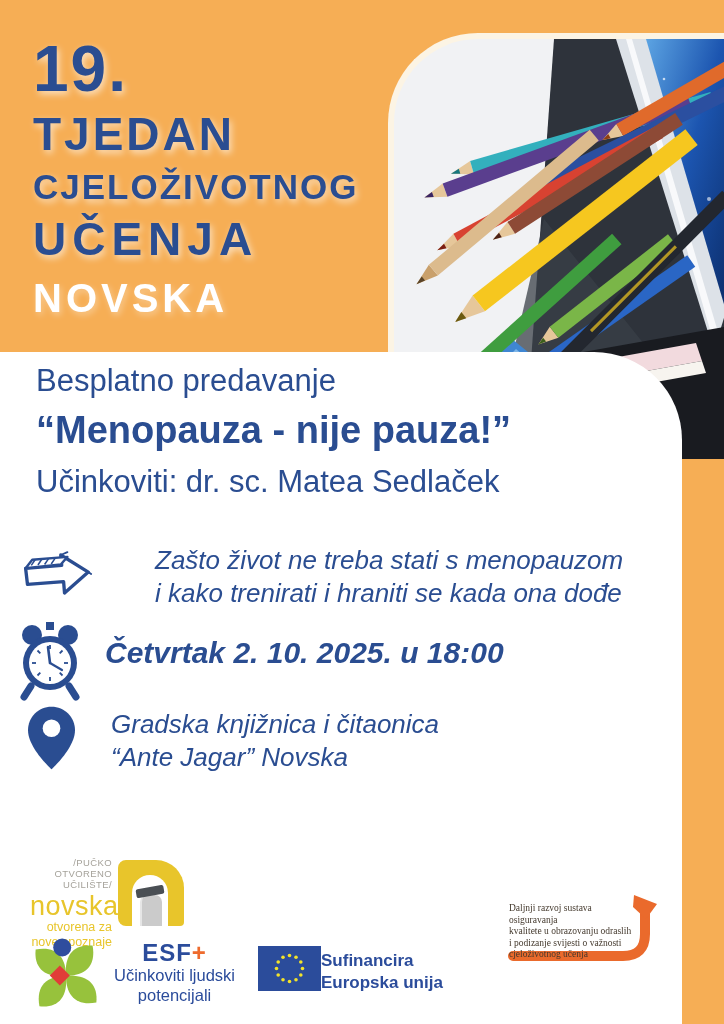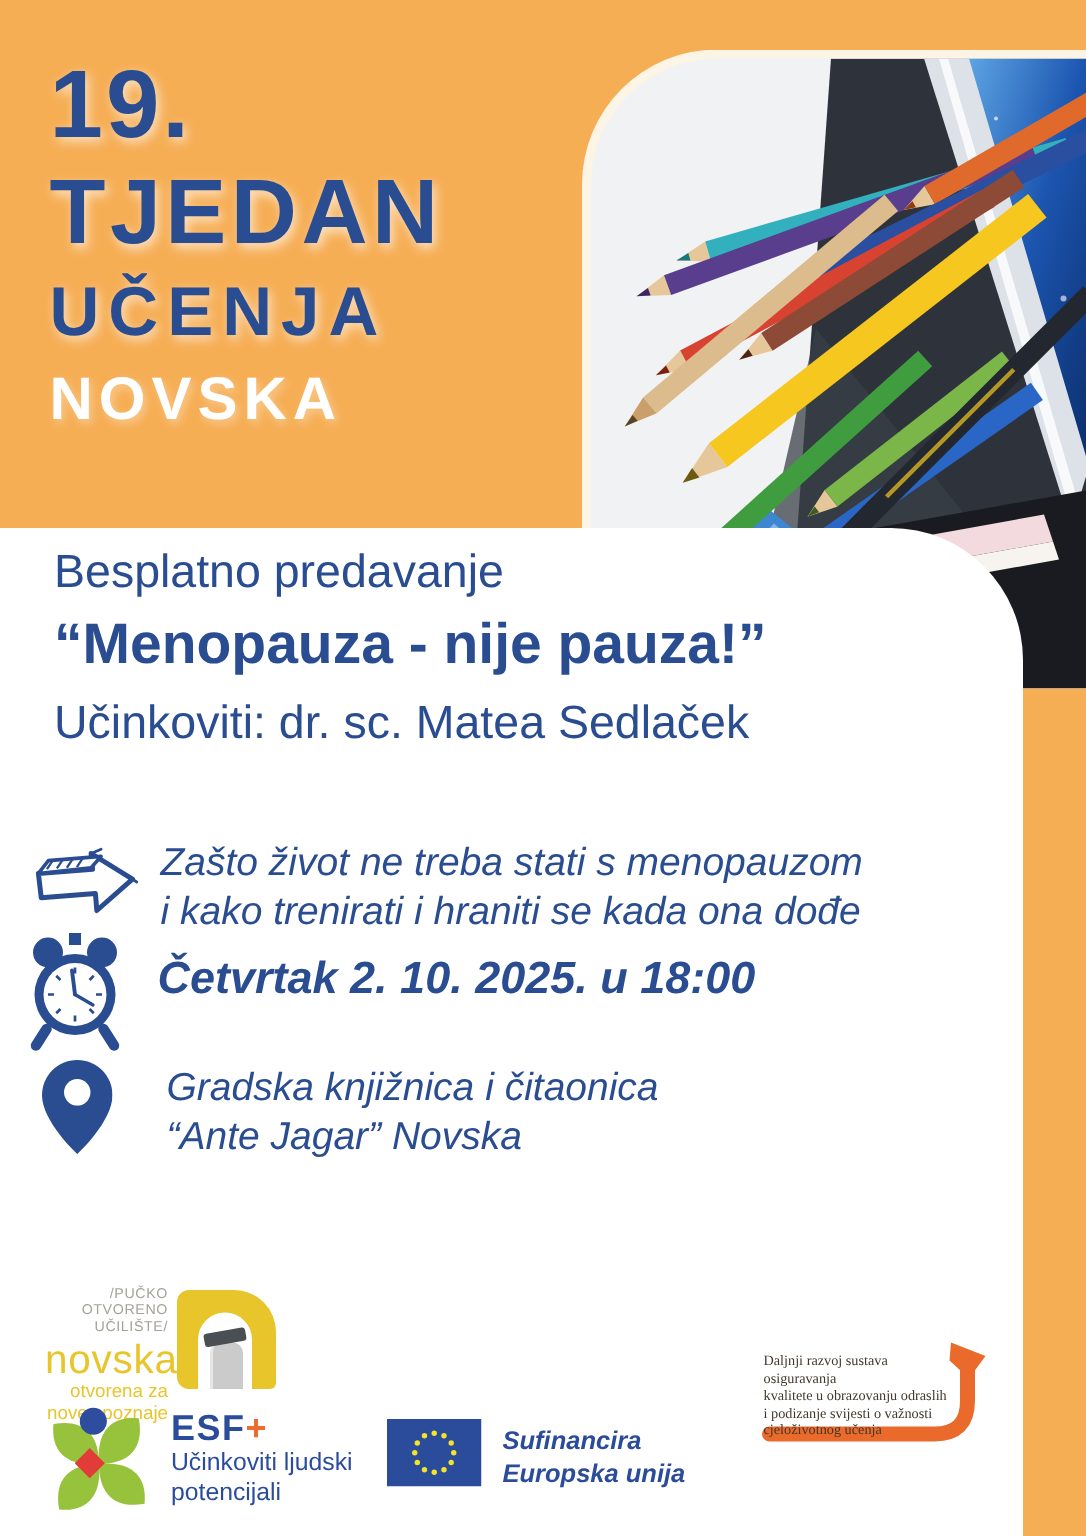--- a/index.html
+++ b/index.html
@@ -5,21 +5,21 @@
   html,body{margin:0;padding:0;background:#fff;}
   .poster{
     position:relative;width:724px;height:1024px;overflow:hidden;
     background:#F6AE55;
     font-family:"Liberation Sans",sans-serif;
   }
   
   .title-block{position:absolute;left:33px;top:36px;z-index:3;color:#2A4D91;font-weight:bold;
     text-shadow:2px 3px 7px rgba(255,255,255,.65);}
   .t-edition{font-size:64px;line-height:1.05;letter-spacing:2px;}
-  .t-l1{font-size:61px;line-height:1.0;letter-spacing:3px;margin-top:8px;}
+  .t-l1{font-size:46px;line-height:1.0;letter-spacing:3px;margin-top:8px;}
   .t-l2{font-size:35px;line-height:1.0;letter-spacing:2px;margin-top:12px;}
   .t-l3{font-size:46px;line-height:1.0;letter-spacing:6px;margin-top:12px;}
   .t-city{font-size:40px;line-height:1.0;letter-spacing:4px;margin-top:16px;color:#ffffff;
     text-shadow:2px 3px 6px rgba(255,255,255,.35);}
   
   .photo{
     position:absolute;right:0;top:33px;width:330px;height:420px;z-index:1;
     border-top:6px solid #FCF4E4;border-left:6px solid #FCF4E4;
     border-top-left-radius:90px;overflow:hidden;background:#f1f2f4;box-sizing:content-box;
   }
@@ -28,21 +28,21 @@
   .panel{
     position:absolute;left:0;top:352px;width:682px;height:672px;background:#ffffff;
     border-top-right-radius:88px;z-index:2;
   }
   .event{position:absolute;left:36px;top:362px;z-index:4;color:#2A4D91;}
   .event-kicker{font-size:31px;line-height:1.2;font-weight:400;}
   .event-title{font-size:38px;line-height:1.3;font-weight:bold;margin-top:7px;}
   .event-lecturer{font-size:31px;line-height:1.2;font-weight:400;margin-top:7px;}
   
   .drow{position:absolute;z-index:4;display:flex;align-items:flex-start;color:#2A4D91;}
-  .row-topic{left:18px;top:552px;}
+  .row-topic{left:18px;top:538px;gap:48px;}
   .row-time{left:15px;top:620px;}
   .row-place{left:28px;top:706px;}
   .d-icon{flex:0 0 auto;}
   .d-text{font-style:italic;font-size:26px;line-height:33px;}
   .row-topic .d-text{margin-left:13px;margin-top:6px;}
   .row-time .d-text{margin-left:20px;margin-top:16px;font-weight:bold;font-size:30px;}
   .row-place .d-text{margin-left:36px;margin-top:2px;}
   
   .uciliste-text{position:absolute;left:30px;top:857px;width:82px;text-align:right;z-index:4;}
   .uc-pre{font-size:9.5px;line-height:11px;color:#a5a29a;letter-spacing:.4px;}
@@ -50,26 +50,26 @@
   .uc-tag{font-size:12.5px;line-height:13px;color:#E8C52B;margin-top:2px;}
   .uc-mark{position:absolute;left:118px;top:860px;width:66px;height:66px;background:#E8C52B;
     border-radius:8px 28px 4px 8px;z-index:4;overflow:hidden;}
   .uc-arch{position:absolute;left:14px;top:15px;width:36px;height:51px;background:#ffffff;
     border-radius:18px 18px 0 0;}
   .uc-body{position:absolute;left:8px;top:20px;width:20px;height:31px;background:#cbcbcb;
     border-radius:7px 7px 0 0;border-left:2px solid #e6e6e6;}
   .uc-cap{position:absolute;left:4px;top:12px;width:28px;height:9px;background:#4a4f54;
     border-radius:2px;transform:rotate(-10deg);}
   .esf{position:absolute;left:28px;top:938px;z-index:4;display:flex;}
-  .esf-text{margin-left:10px;margin-top:3px;}
+  .esf-text{margin-left:10px;margin-top:3px;text-align:center;}
   .esf-abbr{font-size:24px;line-height:24px;font-weight:bold;color:#2B4C9B;letter-spacing:1px;}
   .esf-plus{color:#EE6B2D;}
   .esf-line{font-size:16.5px;line-height:20px;font-weight:normal;color:#2B4C9B;}
   .eu{position:absolute;left:258px;top:946px;z-index:4;display:flex;}
-  .eu-text{margin-left:14px;margin-top:4px;font-style:italic;}
+  .eu-text{margin-top:4px;}
   .eu-line{font-size:17px;line-height:22px;font-weight:bold;color:#2B4C9B;}
   .quality{position:absolute;left:505px;top:892px;width:180px;height:82px;z-index:4;}
   .quality svg{position:absolute;left:0;top:0;}
   .q-text{position:absolute;left:4px;top:11px;width:128px;
     font-family:"Liberation Serif",serif;font-size:9.5px;line-height:11.5px;color:#43382c;}
 </style>
 </head>
 <body>
 
 <div class="poster">
@@ -161,20 +161,21 @@
           <rect x="60" y="5" width="120" height="3" fill="#d8b422" opacity=".8"></rect>
         </g>
     </svg>
   </div>
 
   <div class="panel"></div>
 
   <div class="title-block">
     <div class="t-edition">19.</div>
     <div class="t-l1">TJEDAN</div>
+    <div class="t-l2">CJELOŽIVOTNOG</div>
     <div class="t-l3">UČENJA</div>
     <div class="t-city">NOVSKA</div>
   </div>
 
   <div class="event">
     <div class="event-kicker">Besplatno predavanje</div>
     <div class="event-title">“Menopauza - nije pauza!”</div>
     <div class="event-lecturer">Učinkoviti: dr. sc. Matea Sedlaček</div>
   </div>
 

